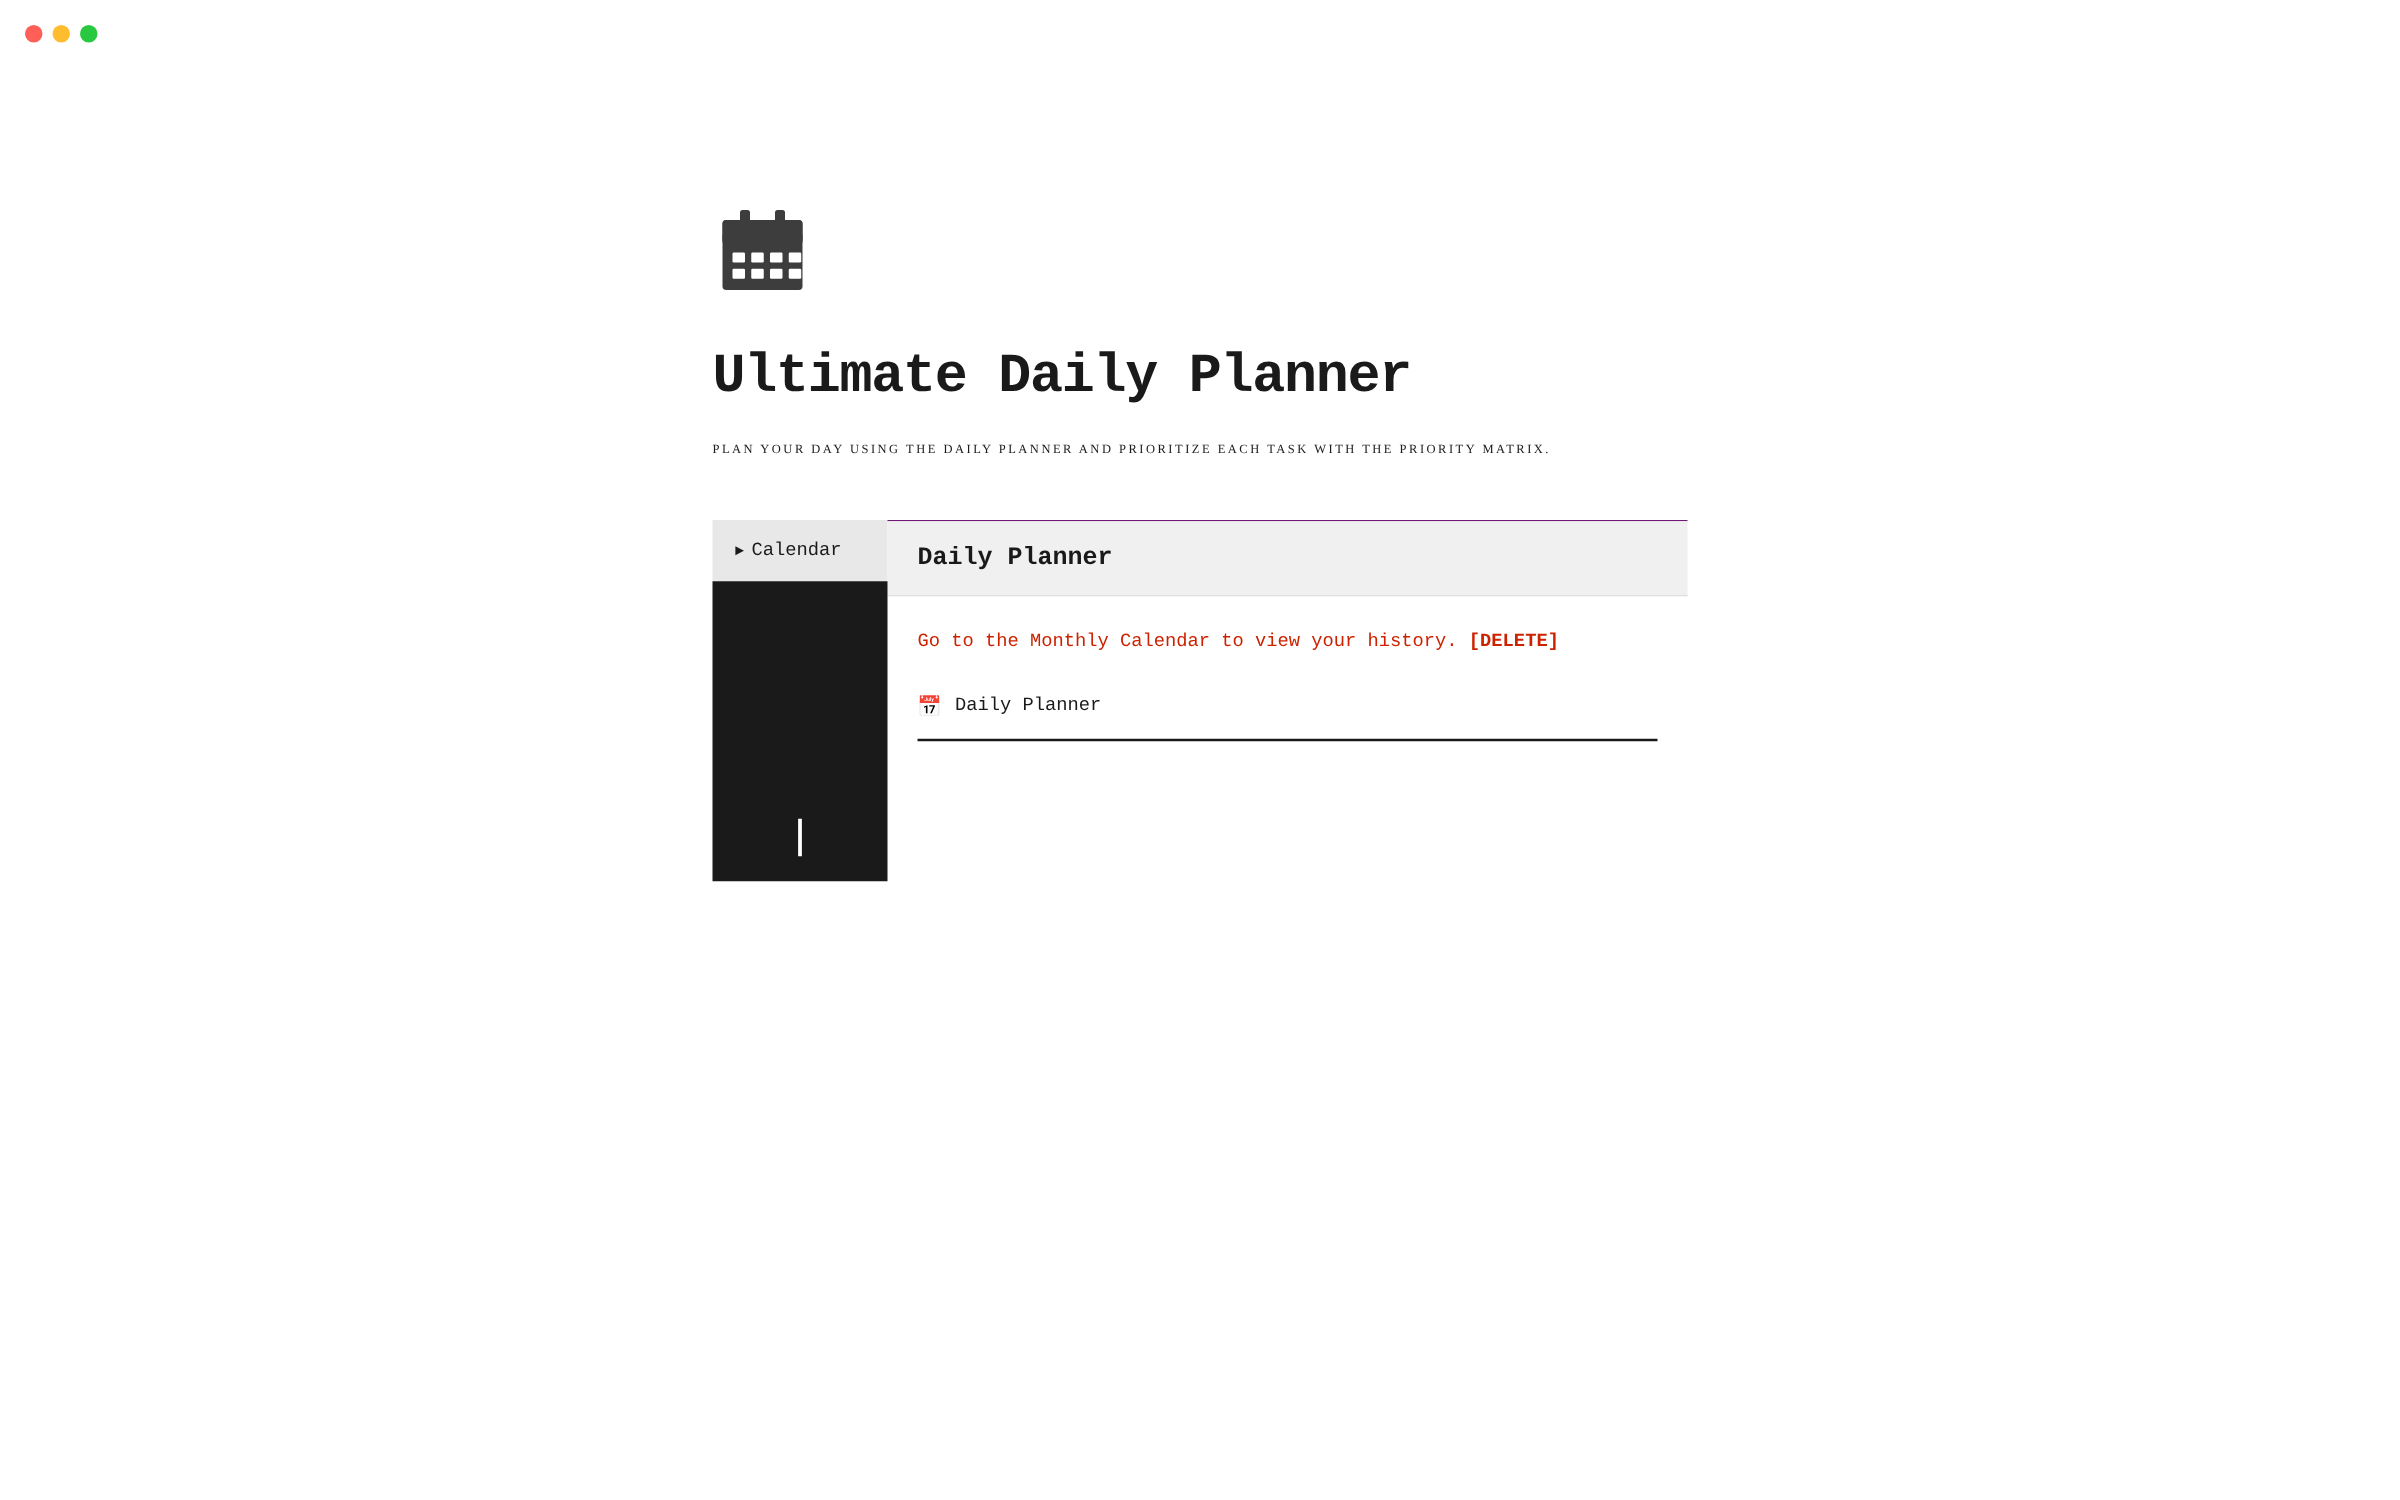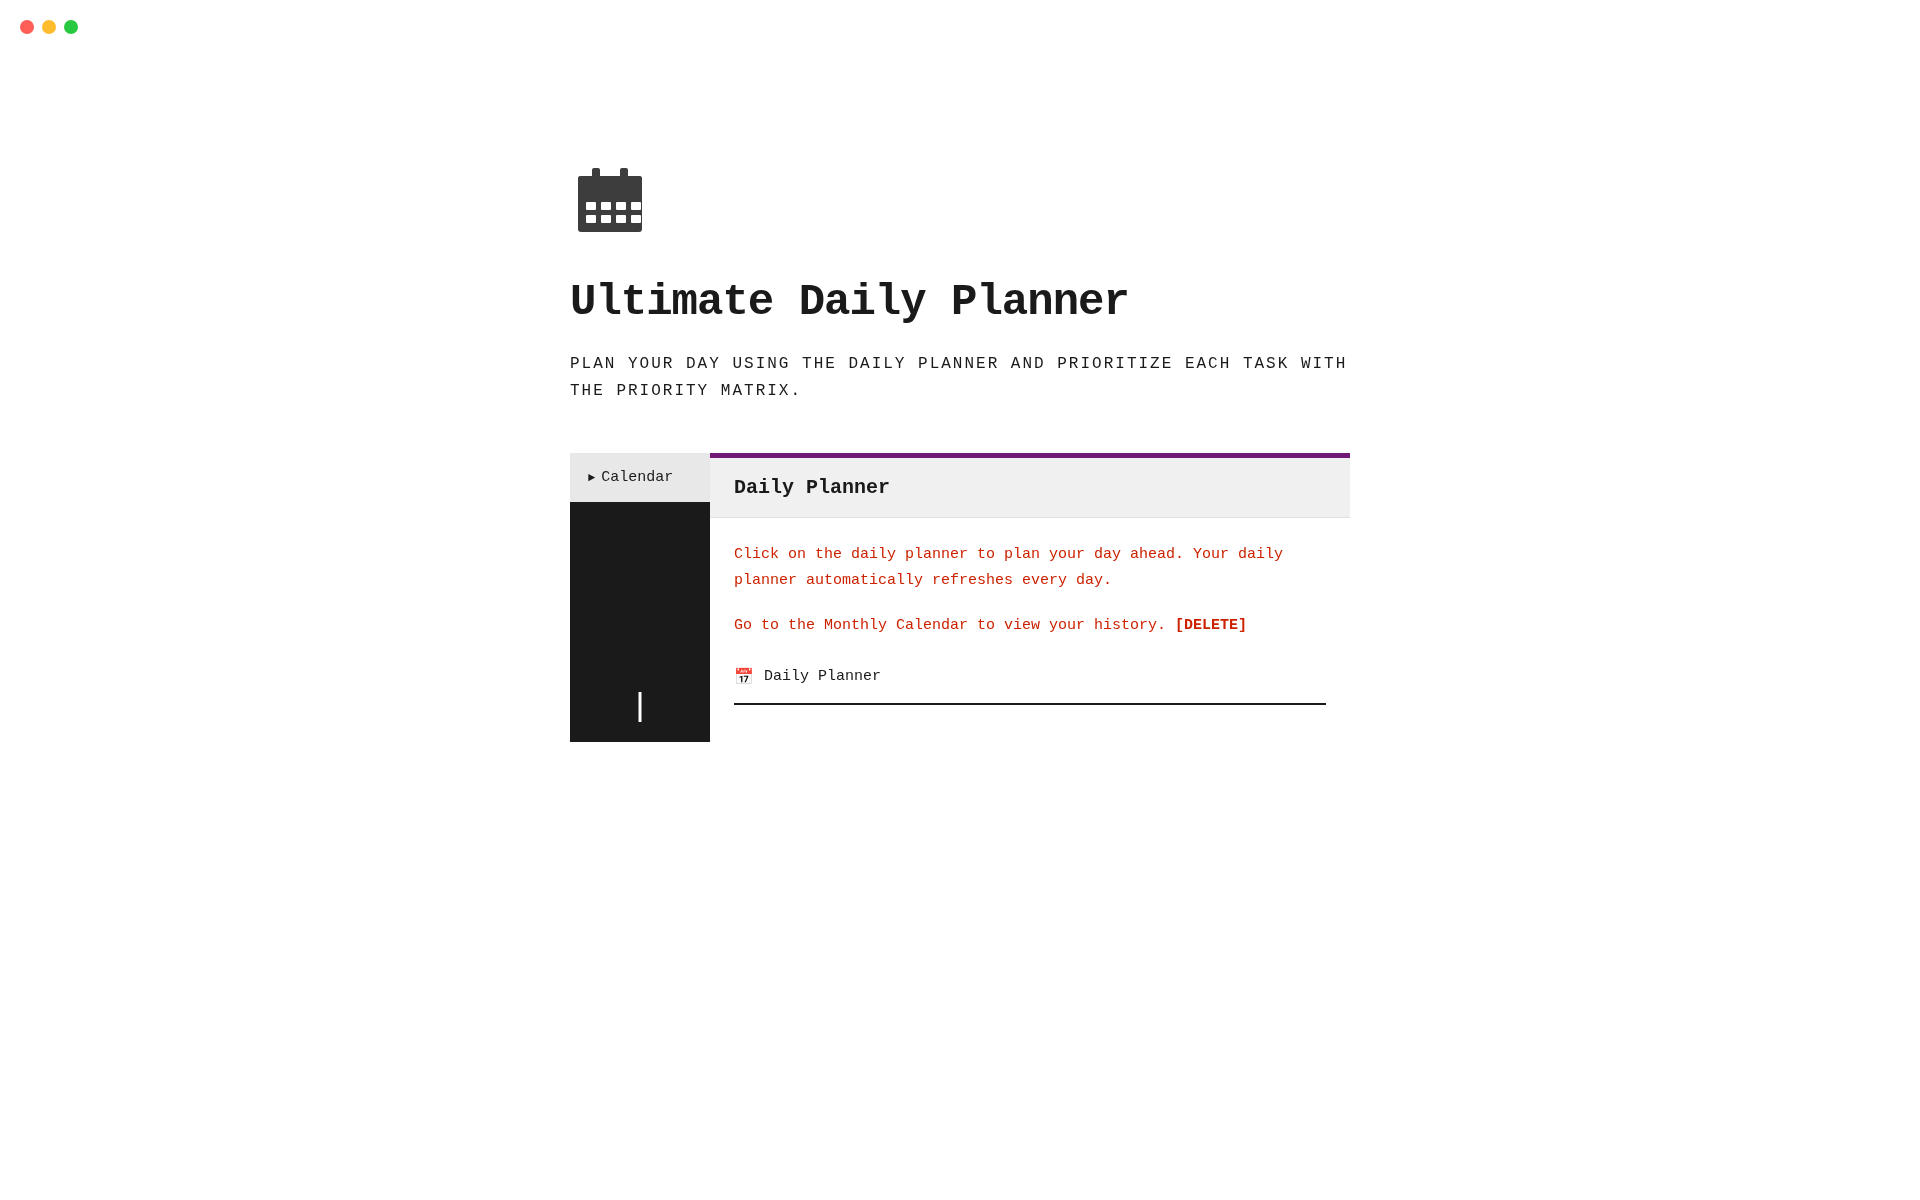--- a/index.html
+++ b/index.html
@@ -59,26 +59,26 @@
       font-size: 44px;
       font-weight: 900;
       color: #1a1a1a;
       margin-bottom: 24px;
       font-family: 'Courier New', Courier, monospace;
       letter-spacing: -1px;
     }
 
     
     .page-subtitle {
-      font-size: 16px;
+      font-size: 10px;
       color: #1a1a1a;
       letter-spacing: 2px;
       text-transform: uppercase;
       margin-bottom: 48px;
-      font-family: Liberation Mono, monospace;
+      font-family: Liberation Serif, serif;
       line-height: 1.7;
     }
 
     
     .two-col {
       display: flex;
       gap: 0;
       align-items: flex-start;
     }
 
@@ -119,21 +119,21 @@
       left: 50%;
       transform: translateX(-50%);
       width: 3px;
       height: 30px;
       background: #ffffff;
     }
 
     
     .main-panel {
       flex: 1;
-      border-top: 5px solid #701a75;
+      border-top: 1px solid #701a75;
       margin-left: 0;
     }
 
     
     .section-header {
       background: #f0f0f0;
       padding: 18px 24px;
       border-bottom: 1px solid #e0e0e0;
     }
 
@@ -242,21 +242,20 @@
     </div>
 
     <div class="main-panel">
 
       <div class="section-header">
         <span class="section-title">Daily Planner</span>
       </div>
 
       <div class="section-body">
 
-        <p class="section-description-1">Click on the daily planner to plan your day ahead. Your daily planner automatically refreshes every day.</p>
 
         <p class="section-description-2">
           <span>Go to the Monthly Calendar to view your history.</span>
           <span class="delete-link">[DELETE]</span>
         </p>
 
         <div class="planner-link-row">
           <span class="planner-link-icon">📅</span>
           <span class="planner-link-text">Daily Planner</span>
         </div>

